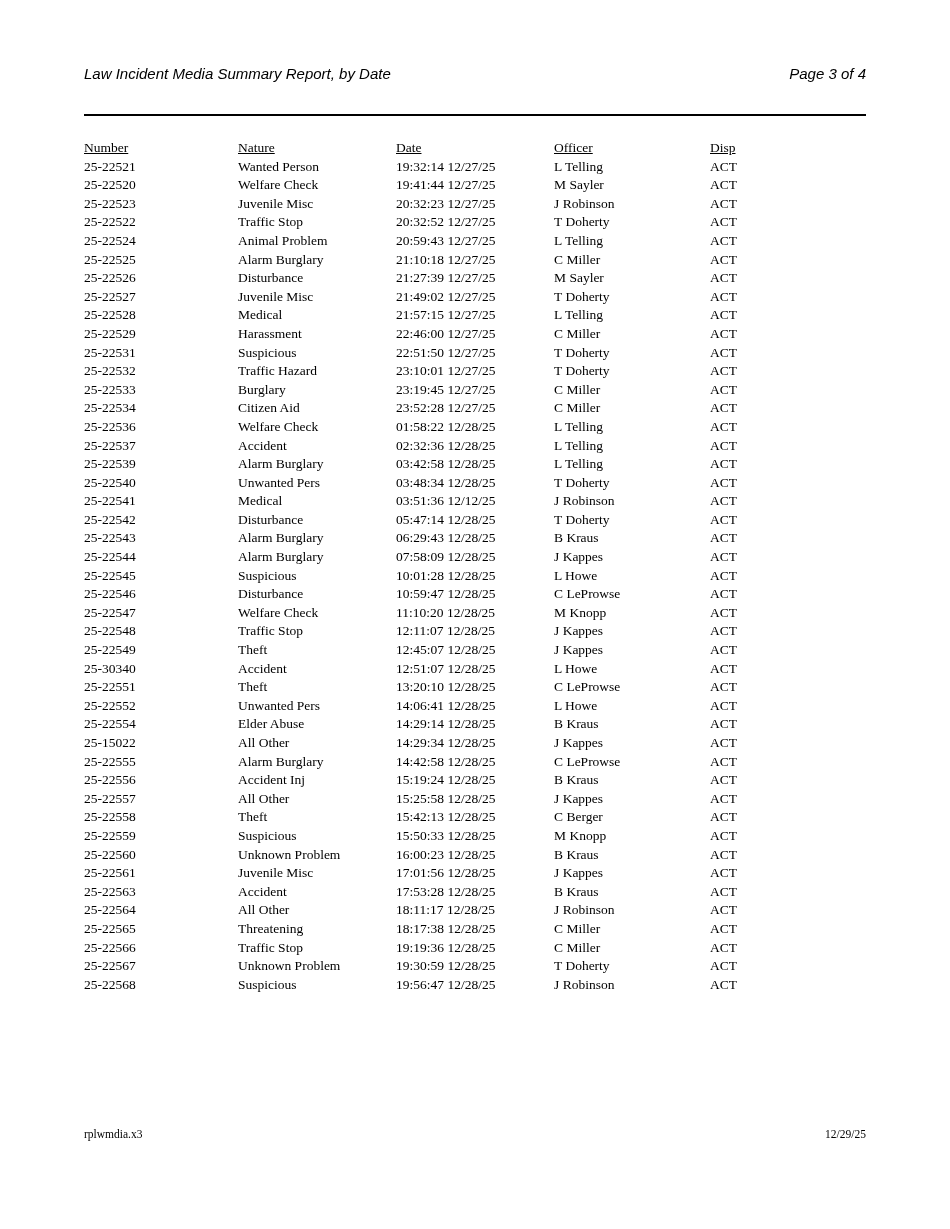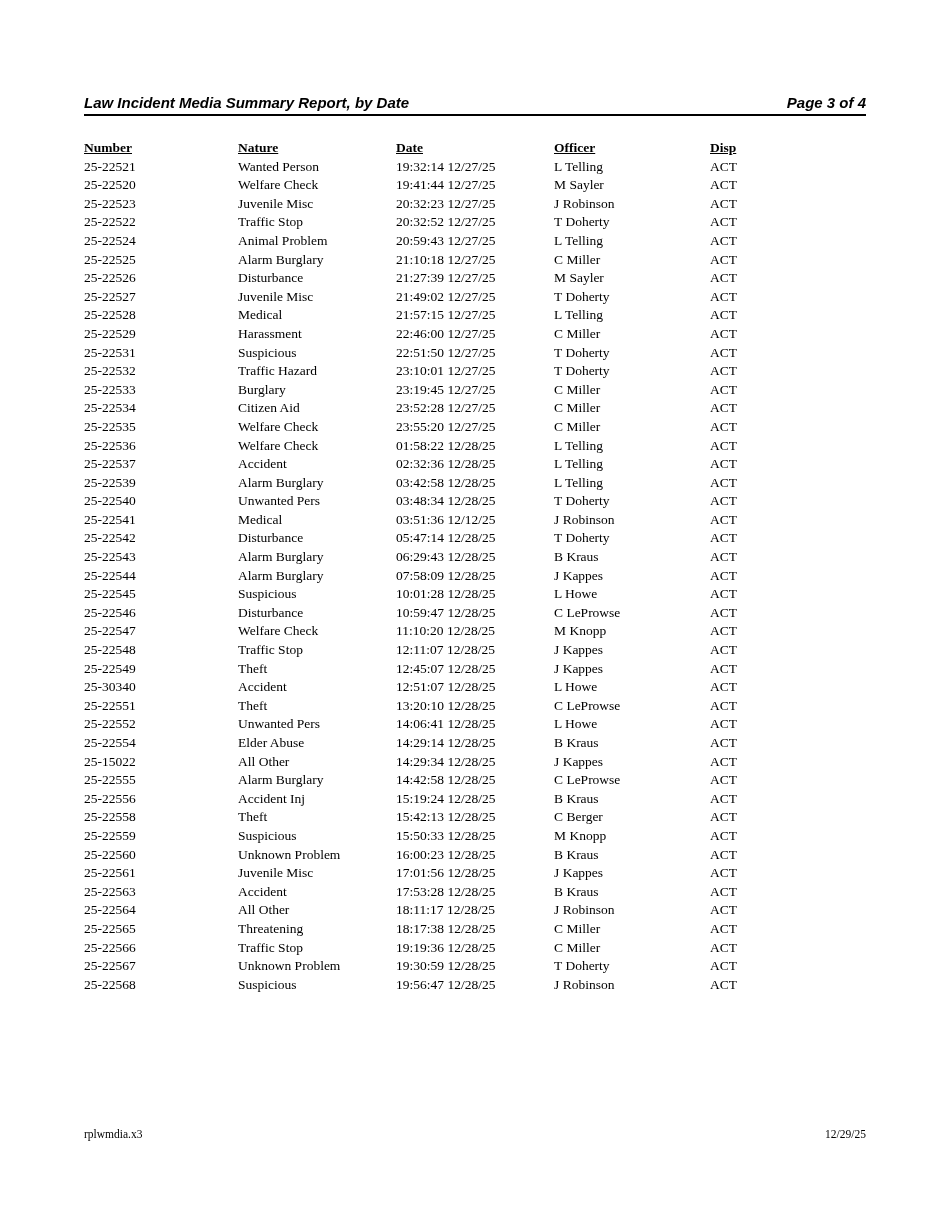--- a/index.html
+++ b/index.html
@@ -13,31 +13,30 @@
     overflow: hidden;
   }
   .page {
     position: absolute;
     inset: 0;
     background: #ffffff;
   }
   .header-row {
     position: absolute;
     left: 84px;
-    top: 94px;
+    top: 65px;
     width: 782px;
     display: flex;
     justify-content: space-between;
     align-items: flex-end;
     font-family: "Liberation Sans", sans-serif;
     font-style: italic;
     font-size: 15px;
     line-height: 17px;
     white-space: nowrap;
-    font-weight: bold;
   }
   .rule {
     position: absolute;
     left: 84px;
     top: 114px;
     width: 782px;
     height: 2px;
     background: #000000;
   }
   table.incidents {
@@ -59,21 +58,21 @@
     margin: 0;
     text-align: left;
     font-size: 13.5px;
     height: 18.6px;
     line-height: 18.6px;
     white-space: nowrap;
     overflow: hidden;
     vertical-align: baseline;
   }
   table.incidents th {
-    font-weight: bold;
+    font-weight: normal;
     text-decoration: underline;
     margin-top: 17px;
   }
   .footer-row {
     position: absolute;
     left: 84px;
     top: 1127px;
     width: 782px;
     display: flex;
     justify-content: space-between;
@@ -206,27 +205,20 @@
           <td>ACT</td>
         </tr>
         <tr>
           <td>25-22534</td>
           <td>Citizen Aid</td>
           <td>23:52:28 12/27/25</td>
           <td>C Miller</td>
           <td>ACT</td>
         </tr>
         <tr>
-          <td>25-22535</td>
-          <td>Welfare Check</td>
-          <td>23:55:20 12/27/25</td>
-          <td>C Miller</td>
-          <td>ACT</td>
-        </tr>
-        <tr>
           <td>25-22536</td>
           <td>Welfare Check</td>
           <td>01:58:22 12/28/25</td>
           <td>L Telling</td>
           <td>ACT</td>
         </tr>
         <tr>
           <td>25-22537</td>
           <td>Accident</td>
           <td>02:32:36 12/28/25</td>
@@ -353,20 +345,27 @@
           <td>ACT</td>
         </tr>
         <tr>
           <td>25-22556</td>
           <td>Accident Inj</td>
           <td>15:19:24 12/28/25</td>
           <td>B Kraus</td>
           <td>ACT</td>
         </tr>
         <tr>
+          <td>25-22557</td>
+          <td>All Other</td>
+          <td>15:25:58 12/28/25</td>
+          <td>J Kappes</td>
+          <td>ACT</td>
+        </tr>
+        <tr>
           <td>25-22558</td>
           <td>Theft</td>
           <td>15:42:13 12/28/25</td>
           <td>C Berger</td>
           <td>ACT</td>
         </tr>
         <tr>
           <td>25-22559</td>
           <td>Suspicious</td>
           <td>15:50:33 12/28/25</td>

